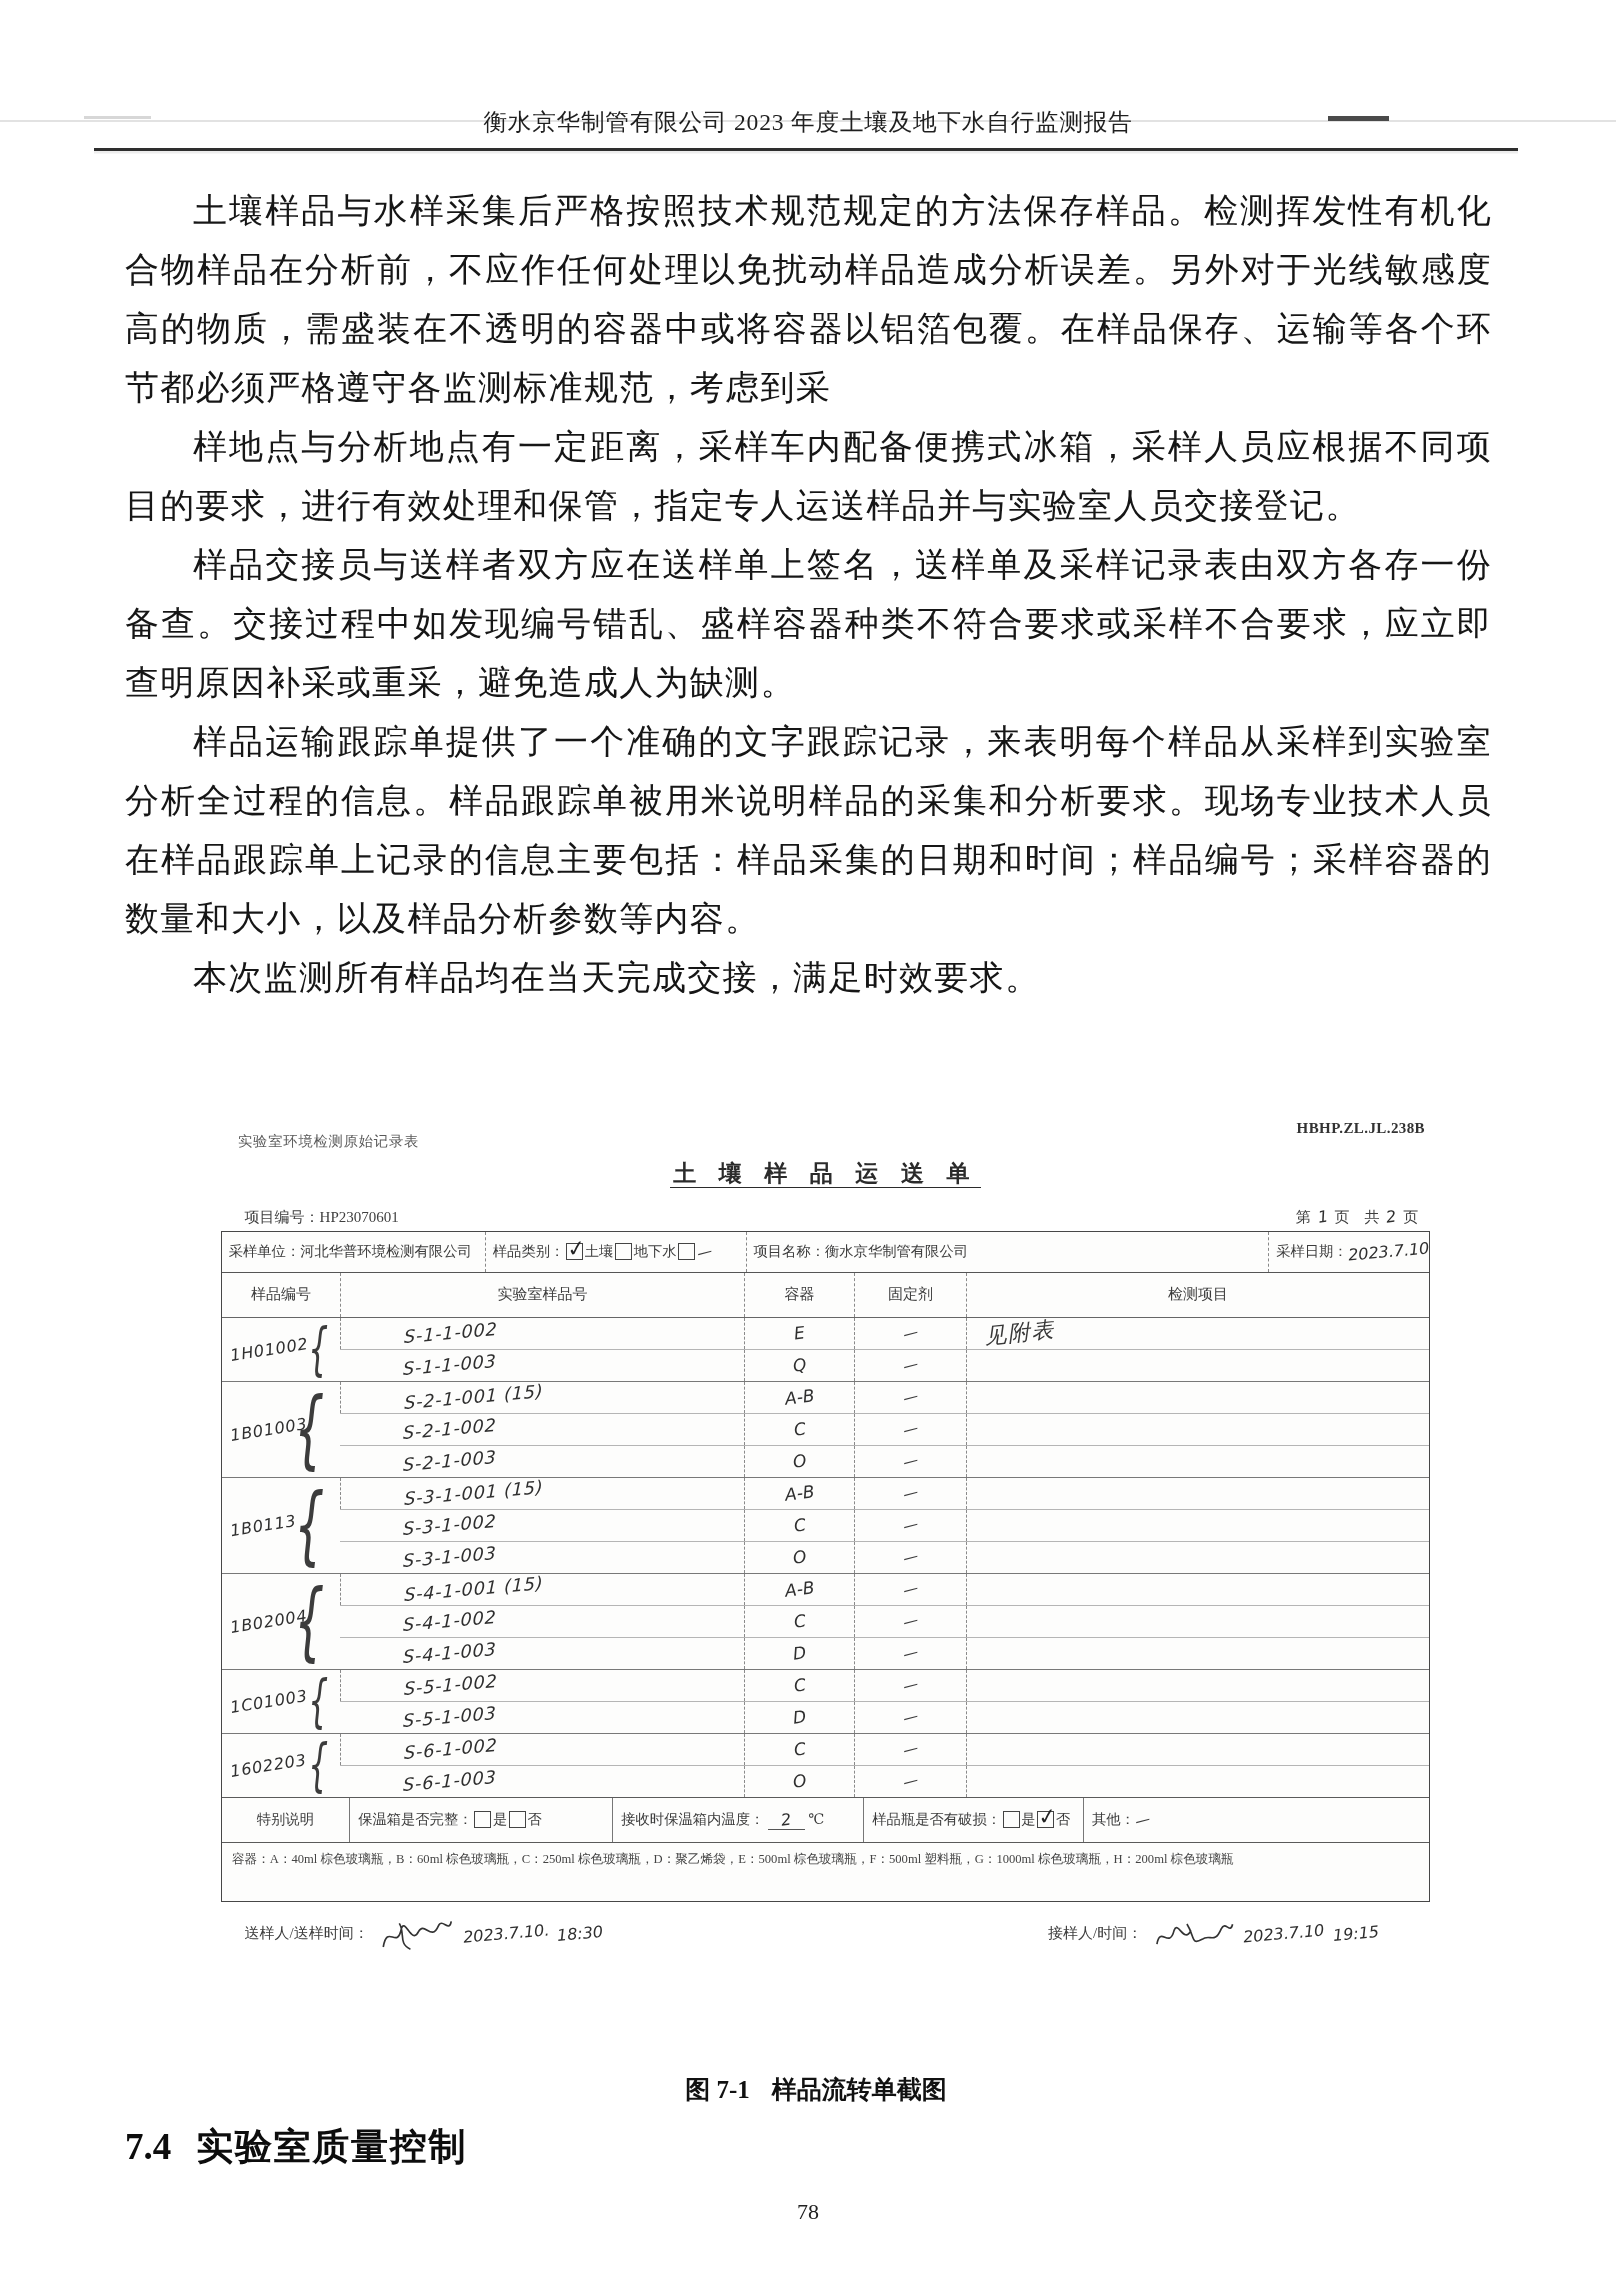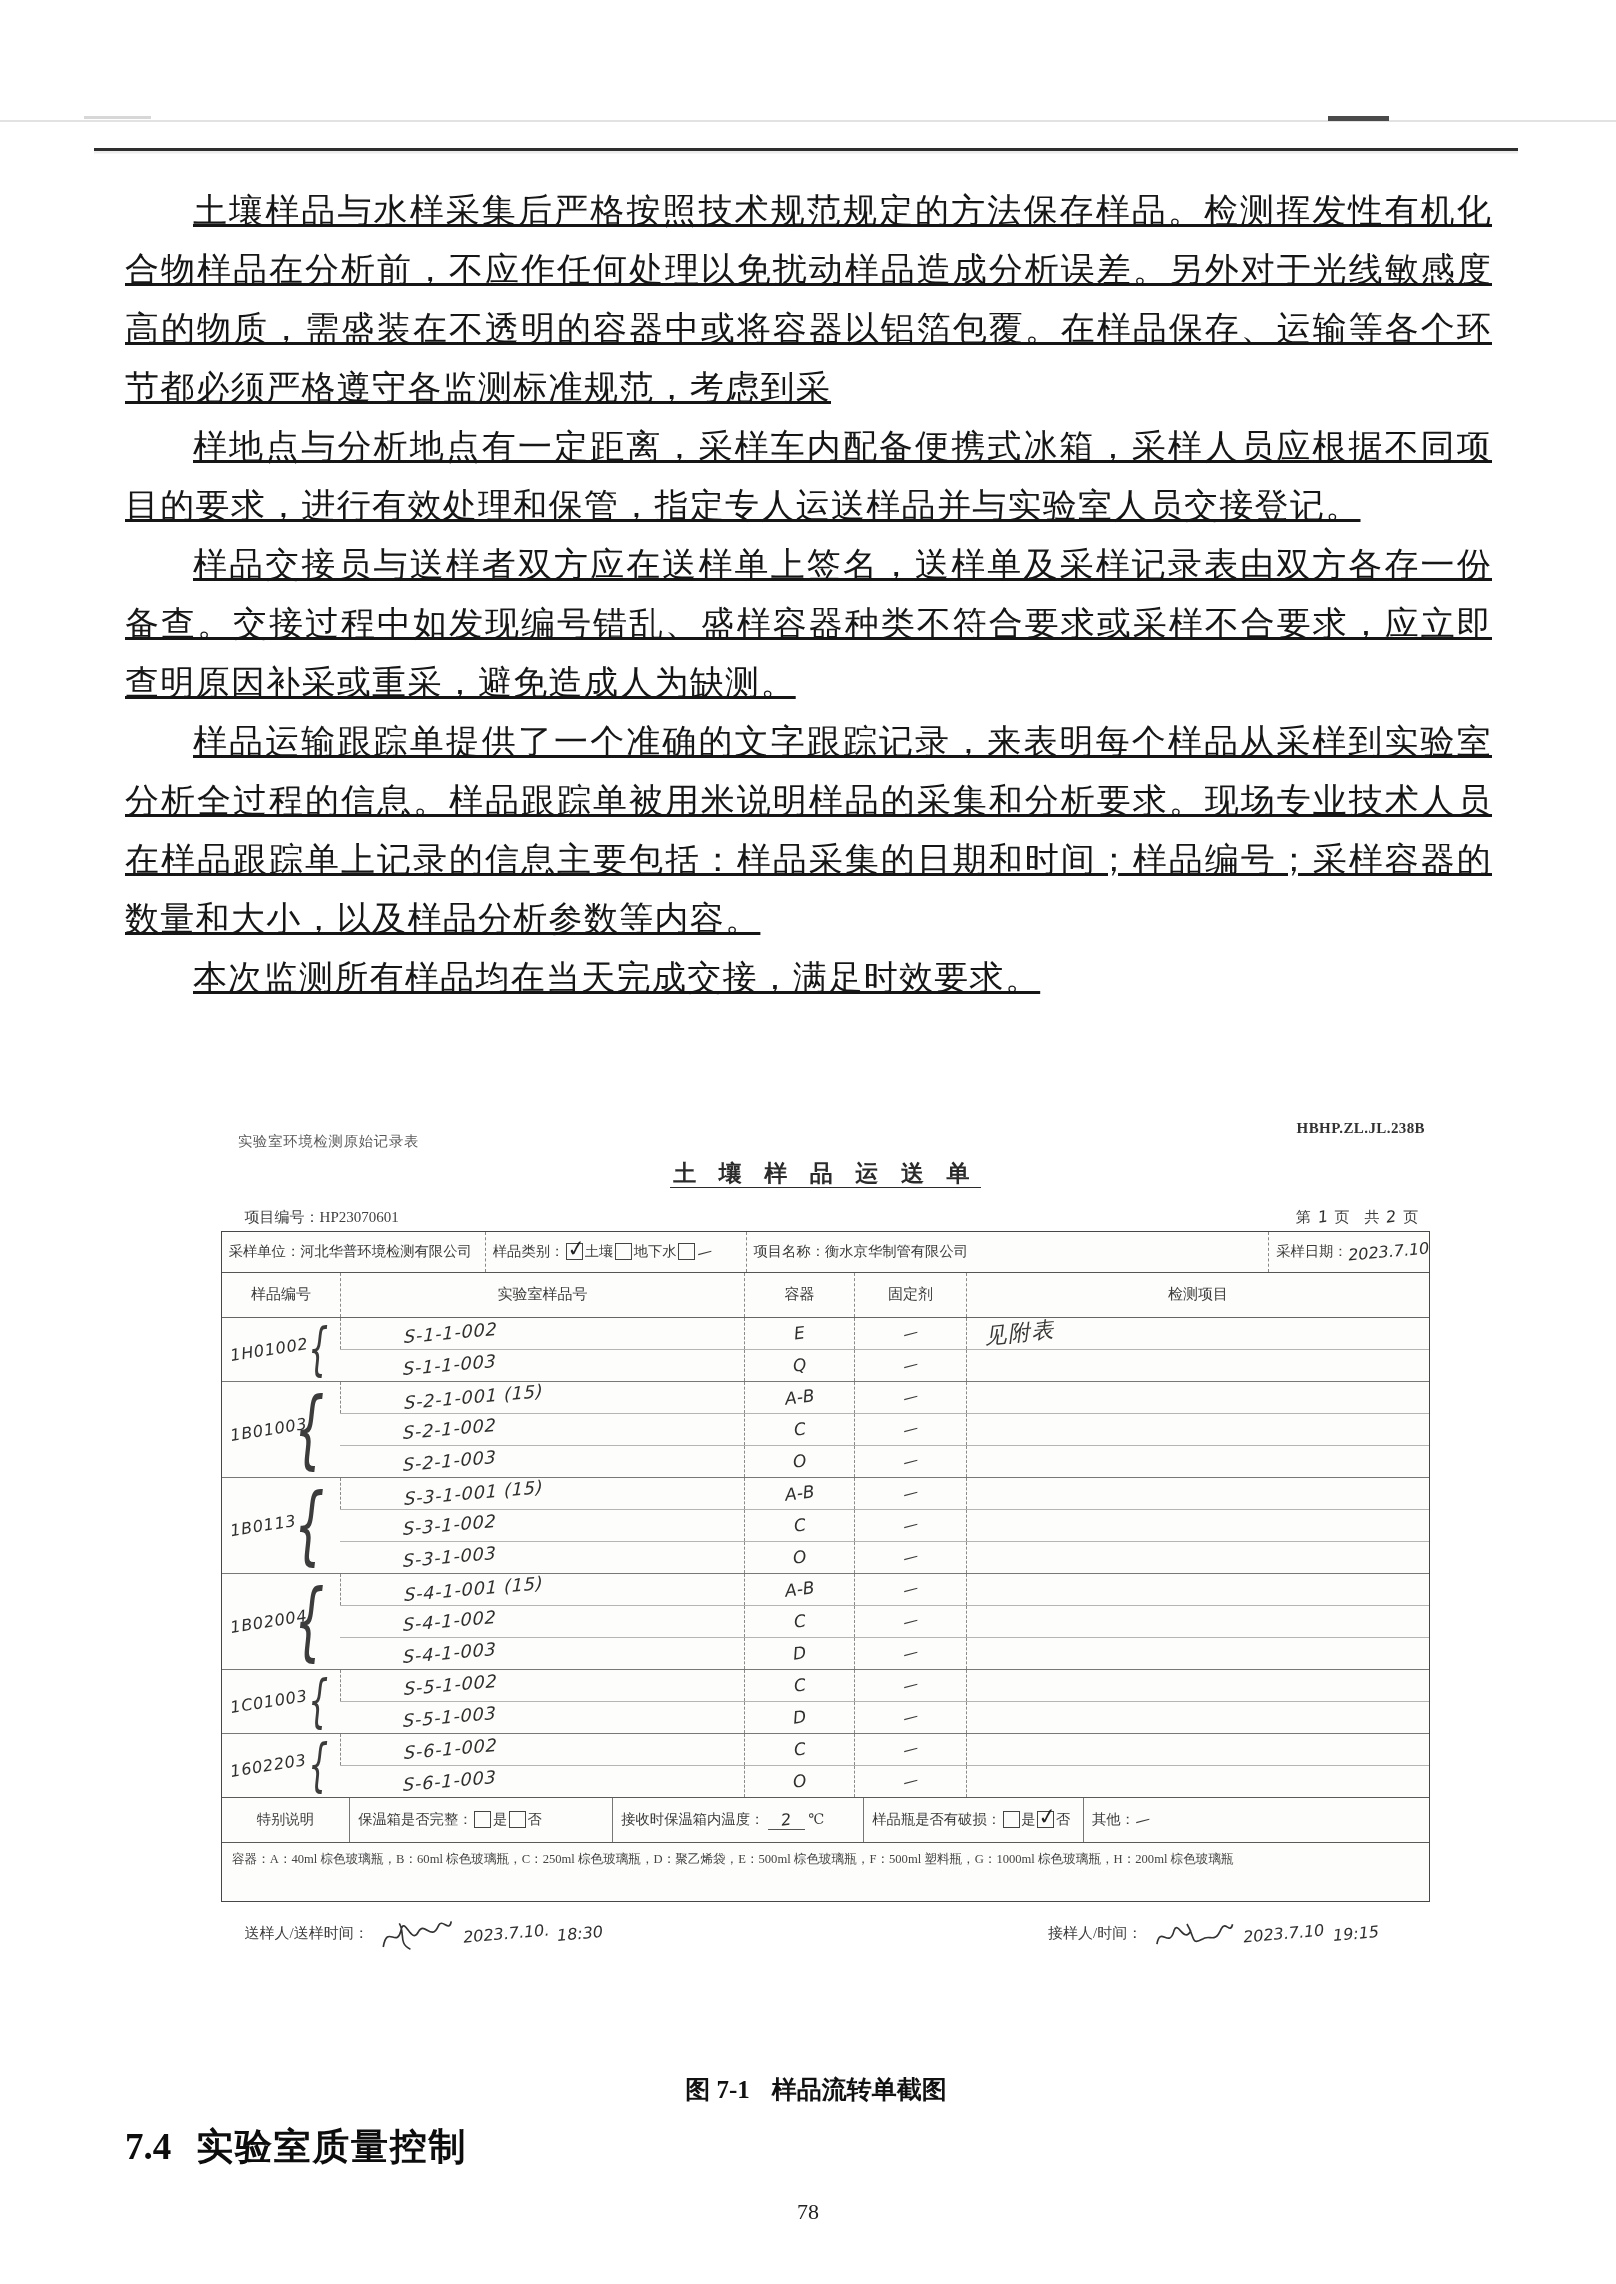--- a/index.html
+++ b/index.html
@@ -10,21 +10,21 @@
   .scan-line{position:absolute;top:120px;left:0;width:1616px;height:1.7px;background:#e2e2e2;}
   .scan-line-stub{position:absolute;top:116px;left:84px;width:67px;height:2.5px;background:#d7d7d7;}
   .scan-dash{position:absolute;top:116px;left:1328px;width:61px;height:5px;background:#4a4a4a;}
 
   
   .hdr-title{position:absolute;top:106px;left:0;width:1616px;text-align:center;font-size:23.6px;letter-spacing:0.8px;color:#1f1f1f;}
   .hdr-rule{position:absolute;top:148px;left:94px;width:1424px;height:2.5px;background:#2e2e2e;box-shadow:0 2.5px 0 rgba(0,0,0,.07);}
 
   
   .bodytext{position:absolute;top:181px;left:125px;width:1367px;font-size:34px;line-height:59px;text-align:justify;letter-spacing:1.3px;color:#161616;}
-  .bodytext p{margin:0;text-indent:2em;text-decoration:underline;}
+  .bodytext p{margin:0;text-indent:2em;}
 
   
   .form-wrap{position:absolute;top:1120px;left:221px;width:1209px;color:#3a3a3a;}
   .form-topline{display:flex;justify-content:space-between;align-items:flex-start;padding:0 5px 0 17px;}
   .form-record-label{font-size:14.3px;color:#5a5a5a;letter-spacing:0.8px;filter:blur(0.3px);margin-top:12px;}
   .form-doc-code{font-size:15px;font-weight:bold;color:#333;letter-spacing:0.4px;}
   .form-title{margin-top:6.7px;text-align:center;font-size:23px;font-weight:bold;letter-spacing:8.4px;color:#2b2b2b;}
   .form-title span{border-bottom:1.7px solid #2b2b2b;padding:0 3.4px 1.7px 3.4px;}
   .form-meta{display:flex;justify-content:space-between;align-items:flex-end;margin-top:18.5px;padding:0 8.4px 3.4px 23.6px;font-size:15px;color:#3f3f3f;}
   .pageinfo span{margin:0 3.4px;}
@@ -85,20 +85,21 @@
 </style>
 </head>
 <body>
 
 <div class="page">
 
   <div class="scan-line"></div>
   <div class="scan-line-stub"></div>
   <div class="scan-dash"></div>
 
+  <div class="hdr-title">衡水京华制管有限公司 2023 年度土壤及地下水自行监测报告</div>
   <div class="hdr-rule"></div>
 
   <div class="bodytext">
     <p>土壤样品与水样采集后严格按照技术规范规定的方法保存样品。检测挥发性有机化合物样品在分析前，不应作任何处理以免扰动样品造成分析误差。另外对于光线敏感度高的物质，需盛装在不透明的容器中或将容器以铝箔包覆。在样品保存、运输等各个环节都必须严格遵守各监测标准规范，考虑到采</p>
     <p>样地点与分析地点有一定距离，采样车内配备便携式冰箱，采样人员应根据不同项目的要求，进行有效处理和保管，指定专人运送样品并与实验室人员交接登记。</p>
     <p>样品交接员与送样者双方应在送样单上签名，送样单及采样记录表由双方各存一份备查。交接过程中如发现编号错乱、盛样容器种类不符合要求或采样不合要求，应立即查明原因补采或重采，避免造成人为缺测。</p>
     <p>样品运输跟踪单提供了一个准确的文字跟踪记录，来表明每个样品从采样到实验室分析全过程的信息。样品跟踪单被用米说明样品的采集和分析要求。现场专业技术人员在样品跟踪单上记录的信息主要包括：样品采集的日期和时间；样品编号；采样容器的数量和大小，以及样品分析参数等内容。</p>
     <p>本次监测所有样品均在当天完成交接，满足时效要求。</p>
   </div>
 

